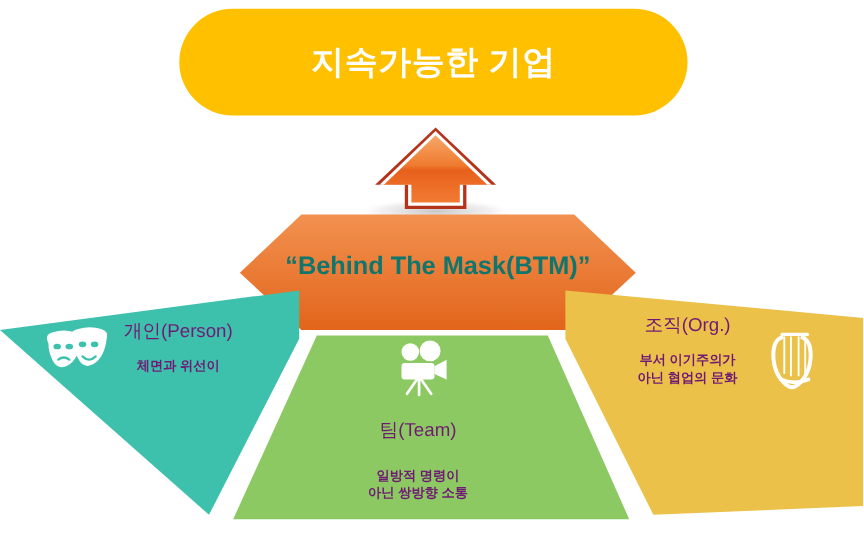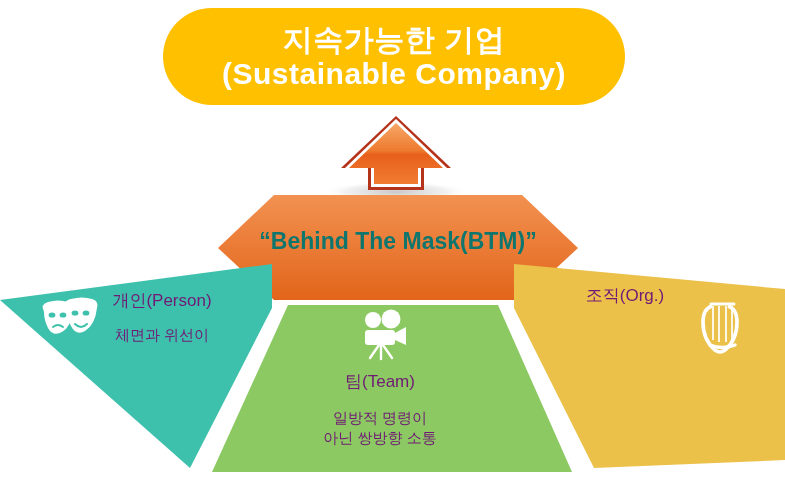--- a/index.html
+++ b/index.html
@@ -80,39 +80,39 @@
     color: #701a75;
     pointer-events: none;
   }
   .wedge-title {
     font-size: 17px;
     font-weight: normal;
     line-height: 1.25;
     white-space: nowrap;
   }
   .wedge-body {
-    font-size: 15px;
-    font-weight: normal;
+    font-size: 12px;
+    font-weight: bold;
     line-height: 1.32;
     white-space: nowrap;
   }
 
   #person-text {
     left: 62px;
     top: 290px;
     width: 200px;
   }
   #person-text .wedge-body { margin-top: 14px; }
 
   #team-text {
     left: 275px;
-    top: 371px;
+    top: 380px;
     width: 210px;
   }
-  #team-text .wedge-body { margin-top: 16px; }
+  #team-text .wedge-body { margin-top: 24px; }
 
   #org-text {
     left: 525px;
     top: 285px;
     width: 200px;
   }
   #org-text .wedge-body { margin-top: 14px; }
 </style>
 </head>
 <body>
@@ -184,21 +184,20 @@
     <g>
       <path d="M712,306 q-9,3 -9,16 q0,18 12,28 q5,4 10,0 q12,-10 12,-28 q0,-13 -9,-16" fill="none" stroke="#ffffff" stroke-width="3.6" stroke-linejoin="round"></path>
       <path d="M711,304 L734,304" stroke="#ffffff" stroke-width="3" stroke-linecap="round"></path>
       <path d="M713,306 L713,340 M719,306 L719,342 M726,306 L726,342 M732,306 L732,340" stroke="#ffffff" stroke-width="1.7"></path>
       <path d="M710,345 q12,5 25,0" fill="none" stroke="#ffffff" stroke-width="3.4" stroke-linecap="round"></path>
     </g>
   </svg>
 
   <div class="banner" style="background:#FFC000;">
     <div class="banner-line-1">지속가능한 기업</div>
-    <div class="banner-line-2">(Sustainable  Company)</div>
   </div>
 
   <div class="hex-label">“Behind The Mask(BTM)”</div>
 
   <div class="wedge-text" id="person-text">
     <div class="wedge-title">개인(Person)</div>
     <div class="wedge-body">
       <div>체면과 위선이</div>
     </div>
   </div>
@@ -206,15 +205,19 @@
   <div class="wedge-text" id="team-text">
     <div class="wedge-title">팀(Team)</div>
     <div class="wedge-body">
       <div>일방적 명령이</div>
       <div>아닌 쌍방향 소통</div>
     </div>
   </div>
 
   <div class="wedge-text" id="org-text">
     <div class="wedge-title">조직(Org.)</div>
+    <div class="wedge-body">
+      <div>부서 이기주의가</div>
+      <div>아닌 협업의 문화</div>
+    </div>
   </div>
 
 </div>
 
 </body></html>

